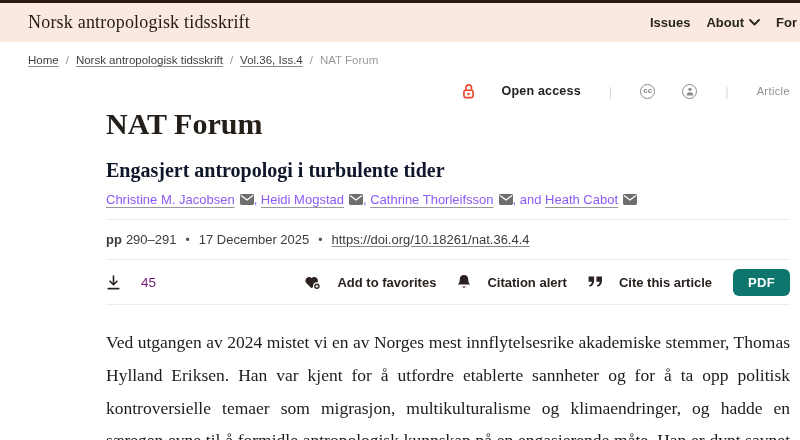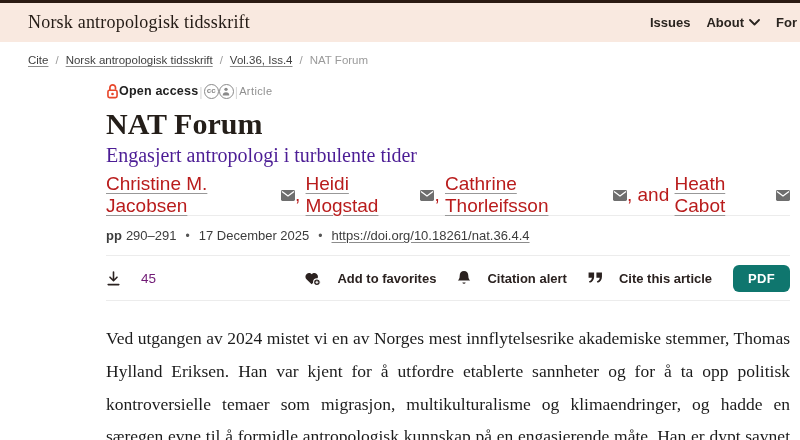--- a/index.html
+++ b/index.html
@@ -19,34 +19,34 @@
 
   .breadcrumb { padding:12px 0 0 28px; font-size:11.5px; color:#3f3f3f;
     display:flex; align-items:center; white-space:nowrap; }
   .bc-link { color:#3f3f3f; text-decoration:underline; text-underline-offset:2px;
     text-decoration-color:#8c8c8c; cursor:pointer; }
   .bc-sep { color:#9a9a9a; margin:0 7px; }
   .bc-current { color:#9a9a9a; }
 
   .content { margin-left:106px; width:684px; }
 
-  .access-row { margin-top:17px; display:flex; align-items:center; gap:0; height:16px; }
+  .access-row { margin-top:17px; display:flex; align-items:center; gap:27px; height:16px;justify-content:flex-end; }
   .oa-label { font-size:12.5px; font-weight:700; color:#222; letter-spacing:.2px; }
   .vline { color:#d8d8d8; font-size:13px; margin:0 1px; }
   .cc-circle { width:15px; height:15px; border:1.2px solid #8a8a8a; border-radius:50%;
     display:flex; align-items:center; justify-content:center; color:#8a8a8a;
     font-size:8px; font-weight:700; line-height:1; }
   .article-label { font-size:11px; color:#8f8f8f; letter-spacing:.4px; }
 
   .art-title { margin-top:9px; font-family:"Liberation Serif", serif; font-size:30px;
     line-height:32px; font-weight:600; color:#241e19; }
-  .art-subtitle { margin-top:3px; font-family:"Liberation Serif", serif; font-size:20px;
-    line-height:24px; font-weight:400; color:#4c1d95; }
-
-  .authors { margin-top:19px; font-size:19px; color:#b91c1c; display:flex;
+  .art-subtitle { margin-top:18px; font-family:"Liberation Serif", serif; font-size:20px;
+    line-height:24px; font-weight:700; color:#0f172a; }
+
+  .authors { margin-top:8px; font-size:13px; color:#8b5cf6; display:flex;
     align-items:center; height:18px; }
   .author-name { text-decoration:underline; text-decoration-color:#989898;
     text-underline-offset:2.5px; cursor:pointer; }
   .mail-icon { margin-left:5px; display:inline-flex; cursor:pointer; }
   .author-sep { white-space:pre; }
 
   .hrline { border:0; border-top:1px solid #ececec; }
   .hr1 { margin-top:11px; }
 
   .meta { padding:12px 0; font-size:13px; color:#3c3c3c; display:flex;
@@ -85,21 +85,21 @@
         <svg width="11" height="7" viewBox="0 0 11 7">
             <path d="M1 1l4.5 4.5L10 1" fill="none" stroke="#2a241f" stroke-width="1.8" stroke-linecap="round" stroke-linejoin="round"></path>
           </svg>
       </span>
     </span>
     <span class="nav-item">For authors</span>
   </nav>
 </header>
 
 <div class="breadcrumb">
-  <span class="bc-link">Cite</span>
+  <span class="bc-link">Home</span>
   <span class="bc-sep">/</span>
   <span class="bc-link">Norsk antropologisk tidsskrift</span>
   <span class="bc-sep">/</span>
   <span class="bc-link">Vol.36, Iss.4</span>
   <span class="bc-sep">/</span>
   <span class="bc-current">NAT Forum</span>
 </div>
 
 <main class="content">
 

